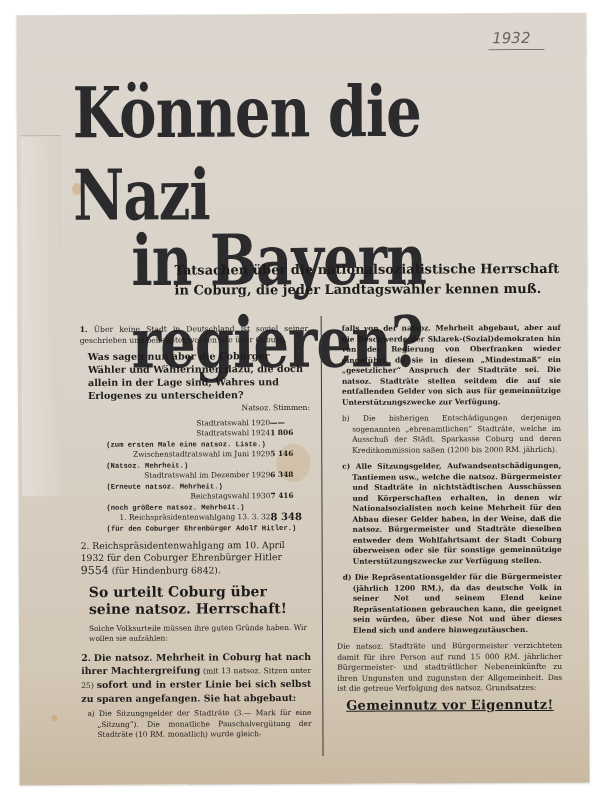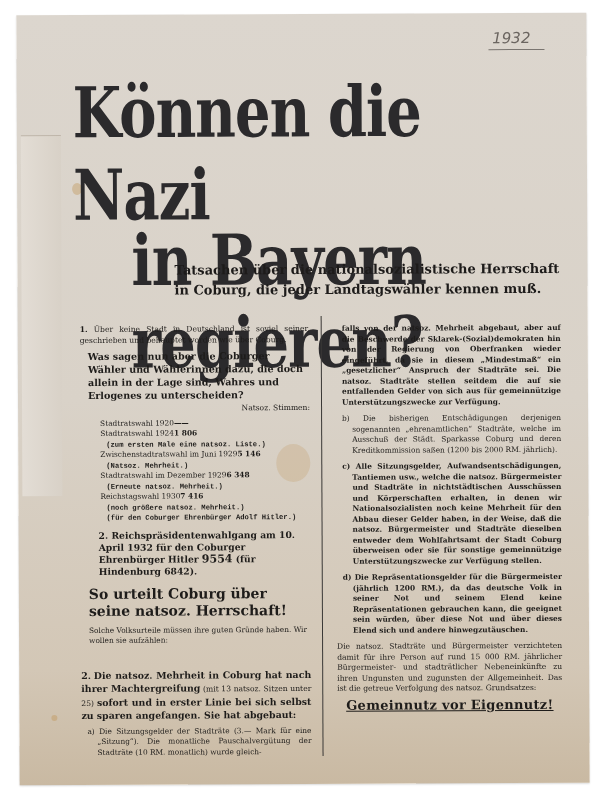--- a/index.html
+++ b/index.html
@@ -55,28 +55,28 @@
   .col.right { left: 318px; width: 225px; }
   .divider {
     position: absolute; left: 303px; top: 302px; width: 1px; height: 440px;
     background: #3a3836;
   }
   .p { margin: 0 0 4px 0; text-align: justify; }
   .num { font-weight: bold; }
   .bold { font-weight: bold; }
   .q { font-weight: bold; font-size: 9.6px; line-height: 13px; margin: 2px 0 2px 8px; }
   .stimmen-head { text-align: right; font-size: 7.6px; margin-bottom: 4px; }
-  .vote-row { display: flex; justify-content: flex-start; margin-left: 20px; font-size: 7.4px; line-height: 10.5px; }
+  .vote-row { display: flex; justify-content: flex-end; margin-left: 20px; font-size: 7.4px; line-height: 10.5px; }
   .vote-row .v { width: 40px; text-align: left; font-weight: bold; }
   .vote-note { margin-left: 26px; font-weight: bold; font-size: 7.2px; line-height: 10.5px; font-family: Liberation Mono, monospace; }
   .vote-row.big .v { font-size: 10px; }
-  .item2 { font-weight: bold; font-size: 9.2px; line-height: 12.2px; margin: 6px 0 6px 18px; }
+  .item2 { font-weight: normal; font-size: 9.2px; line-height: 12.2px; margin: 6px 0 6px 0; }
   .item2 .big { font-size: 11px; }
   .verdict { font-weight: bold; font-size: 14px; line-height: 17px; margin: 7px 0 6px 8px; }
-  .intro2 { font-size: 7.4px; line-height: 10.5px; margin-left: 8px; margin-bottom: 22px; }
+  .intro2 { font-size: 7.4px; line-height: 10.5px; margin-left: 8px; margin-bottom: 6px; }
   .item2b { font-weight: bold; font-size: 9.4px; line-height: 13px; }
   .subitem { margin-left: 16px; text-indent: -10px; font-size: 7.4px; line-height: 10.5px; margin-bottom: 6px; text-align: justify; }
   .closing { font-size: 7.6px; line-height: 10.6px; text-align: justify; margin-top: 6px; }
   .slogan { font-weight: bold; font-size: 13px; margin-top: 6px; letter-spacing: 0.3px; text-align: center; text-decoration: underline; }
 </style>
 </head>
 <body>
 
 <div class="paper">
   <div class="torn-corner"></div>
@@ -124,20 +124,24 @@
       <div class="vote-row">
         <span>Stadtratswahl im Dezember 1929</span>
         <span class="v">6 348</span>
       </div>
       <div class="vote-note">(Erneute natsoz. Mehrheit.)</div>
       <div class="vote-row">
         <span>Reichstagswahl 1930</span>
         <span class="v">7 416</span>
       </div>
       <div class="vote-note">(noch größere natsoz. Mehrheit.)</div>
+      <div class="vote-row big">
+        <span>1. Reichspräsidentenwahlgang 13. 3. 32</span>
+        <span class="v">8 348</span>
+      </div>
       <div class="vote-note">(für den Coburger Ehrenbürger Adolf Hitler.)</div>
     </div>
 
     <div class="item2">
       <span>2.</span>
       <span>Reichspräsidentenwahlgang am 10. April 1932 für den Coburger Ehrenbürger Hitler</span>
       <span class="big">9554</span>
       <span>(für Hindenburg 6842).</span>
     </div>
 

